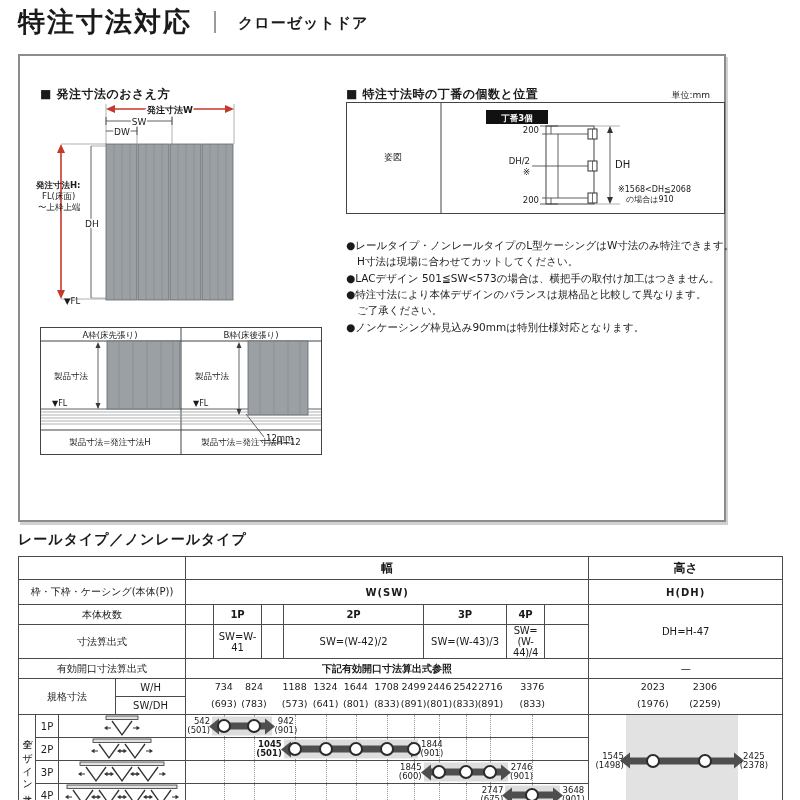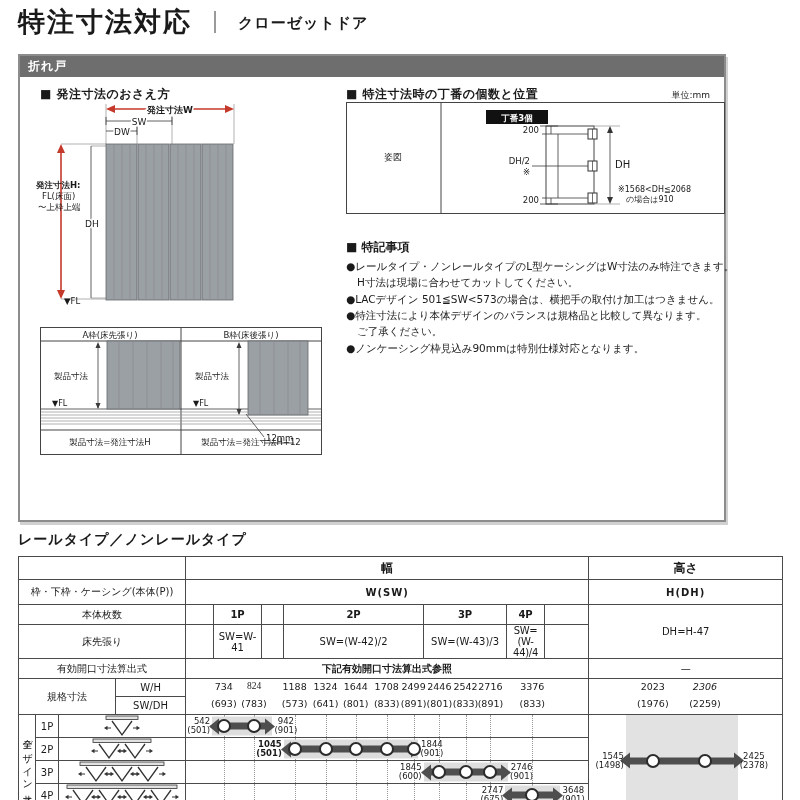--- a/index.html
+++ b/index.html
@@ -61,21 +61,20 @@
 </head>
 <body>
 
 <div class="abs pagehead">
   <div class="pagetitle">特注寸法対応</div>
   <div class="titlesep"></div>
   <div class="pagesub">クローゼットドア</div>
 </div>
 
 <div class="abs mainbox">
-  <div class="boxbar">折れ戸</div>
 
   <div class="abs sechead" style="left:20px;top:30px">■ 発注寸法のおさえ方</div>
 
   <svg class="abs" style="left:14px;top:40px" width="292" height="230" viewBox="0 0 292 230">
 
     <line class="ext" x1="72" y1="8" x2="72" y2="48"></line>
     <line class="ext" x1="200" y1="8" x2="200" y2="48"></line>
     <line class="ext" x1="138" y1="20" x2="138" y2="48"></line>
     <line class="ext" x1="103" y1="30" x2="103" y2="48"></line>
     <line class="ext" x1="27" y1="48" x2="72" y2="48"></line>
@@ -223,21 +222,20 @@
     <line class="dim" x1="264" y1="28" x2="264" y2="102" stroke-width="1"></line>
     <polygon points="264,26 261,33 267,33" fill="#333"></polygon>
     <polygon points="264,104 261,97 267,97" fill="#333"></polygon>
     <text class="t10" x="269" y="68">DH</text>
 
     <text class="t8" x="272" y="92">※1568&lt;DH≦2068</text>
     <text class="t8" x="280" y="102">の場合は910</text>
   </svg>
 
   <div class="abs notes" style="left:326px;top:182px">
-    <div class="nh">■ 特記事項</div>
     <div class="note">●レールタイプ・ノンレールタイプのL型ケーシングはW寸法のみ特注できます。
 H寸法は現場に合わせてカットしてください。</div>
     <div class="note">●LACデザイン 501≦SW&lt;573の場合は、横把手の取付け加工はつきません。</div>
     <div class="note">●特注寸法により本体デザインのバランスは規格品と比較して異なります。
 ご了承ください。</div>
     <div class="note">●ノンケーシング枠見込み90mmは特別仕様対応となります。</div>
   </div>
 </div>
 
 <div class="abs tbltitle">レールタイプ／ノンレールタイプ</div>
@@ -273,41 +271,41 @@
     <td></td>
     <td class="b">1P</td>
     <td></td>
     <td class="b">2P</td>
     <td class="b">3P</td>
     <td class="b">4P</td>
     <td></td>
     <td rowspan="2" class="dbl">DH=H-47</td>
   </tr>
   <tr style="height:21px">
-    <td colspan="4" class="sm">床先張り</td>
+    <td colspan="4" class="sm">寸法算出式</td>
     <td></td>
     <td class="sm">SW=W-41</td>
     <td></td>
     <td class="sm">SW=(W-42)/2</td>
     <td class="sm">SW=(W-43)/3</td>
     <td class="xs">SW=(W-44)/4</td>
     <td></td>
   </tr>
   <tr style="height:20px">
     <td colspan="4" class="sm">有効開口寸法算出式</td>
     <td colspan="7" class="sm b">下記有効開口寸法算出式参照</td>
     <td class="dbl">—</td>
   </tr>
   <tr style="height:18px">
     <td colspan="3" rowspan="2" class="sm">規格寸法</td>
     <td class="sm">W/H</td>
     <td colspan="7" rowspan="2">
       <div class="numline">
             <div class="num" style="left: 9.4%;">734</div>
-            <div class="num" style="left: 16.9%; font-family: Liberation Serif, serif;">824</div>
+            <div class="num" style="left: 16.9%;">824</div>
             <div class="num" style="left: 27%;">1188</div>
             <div class="num" style="left: 34.7%;">1324</div>
             <div class="num" style="left: 42.2%;">1644</div>
             <div class="num" style="left: 49.9%;">1708</div>
             <div class="num" style="left: 56.6%;">2499</div>
             <div class="num" style="left: 63%;">2446</div>
             <div class="num" style="left: 69.5%;">2542</div>
             <div class="num" style="left: 75.7%;">2716</div>
             <div class="num" style="left: 86.1%;">3376</div>
           </div>
@@ -321,21 +319,21 @@
             <div class="num" style="left: 56.6%;">(891)</div>
             <div class="num" style="left: 63%;">(801)</div>
             <div class="num" style="left: 69.5%;">(833)</div>
             <div class="num" style="left: 75.7%;">(891)</div>
             <div class="num" style="left: 86.1%;">(833)</div>
           </div>
     </td>
     <td rowspan="2" class="dbl">
       <div class="numline">
             <div class="num" style="left: 33%;">2023</div>
-            <div class="num" style="left: 60%; font-style: italic;">2306</div>
+            <div class="num" style="left: 60%;">2306</div>
           </div>
       <div class="numline">
             <div class="num" style="left: 33%;">(1976)</div>
             <div class="num" style="left: 60%;">(2259)</div>
           </div>
     </td>
   </tr>
   <tr style="height:18px">
     <td class="sm">SW/DH</td>
   </tr>

